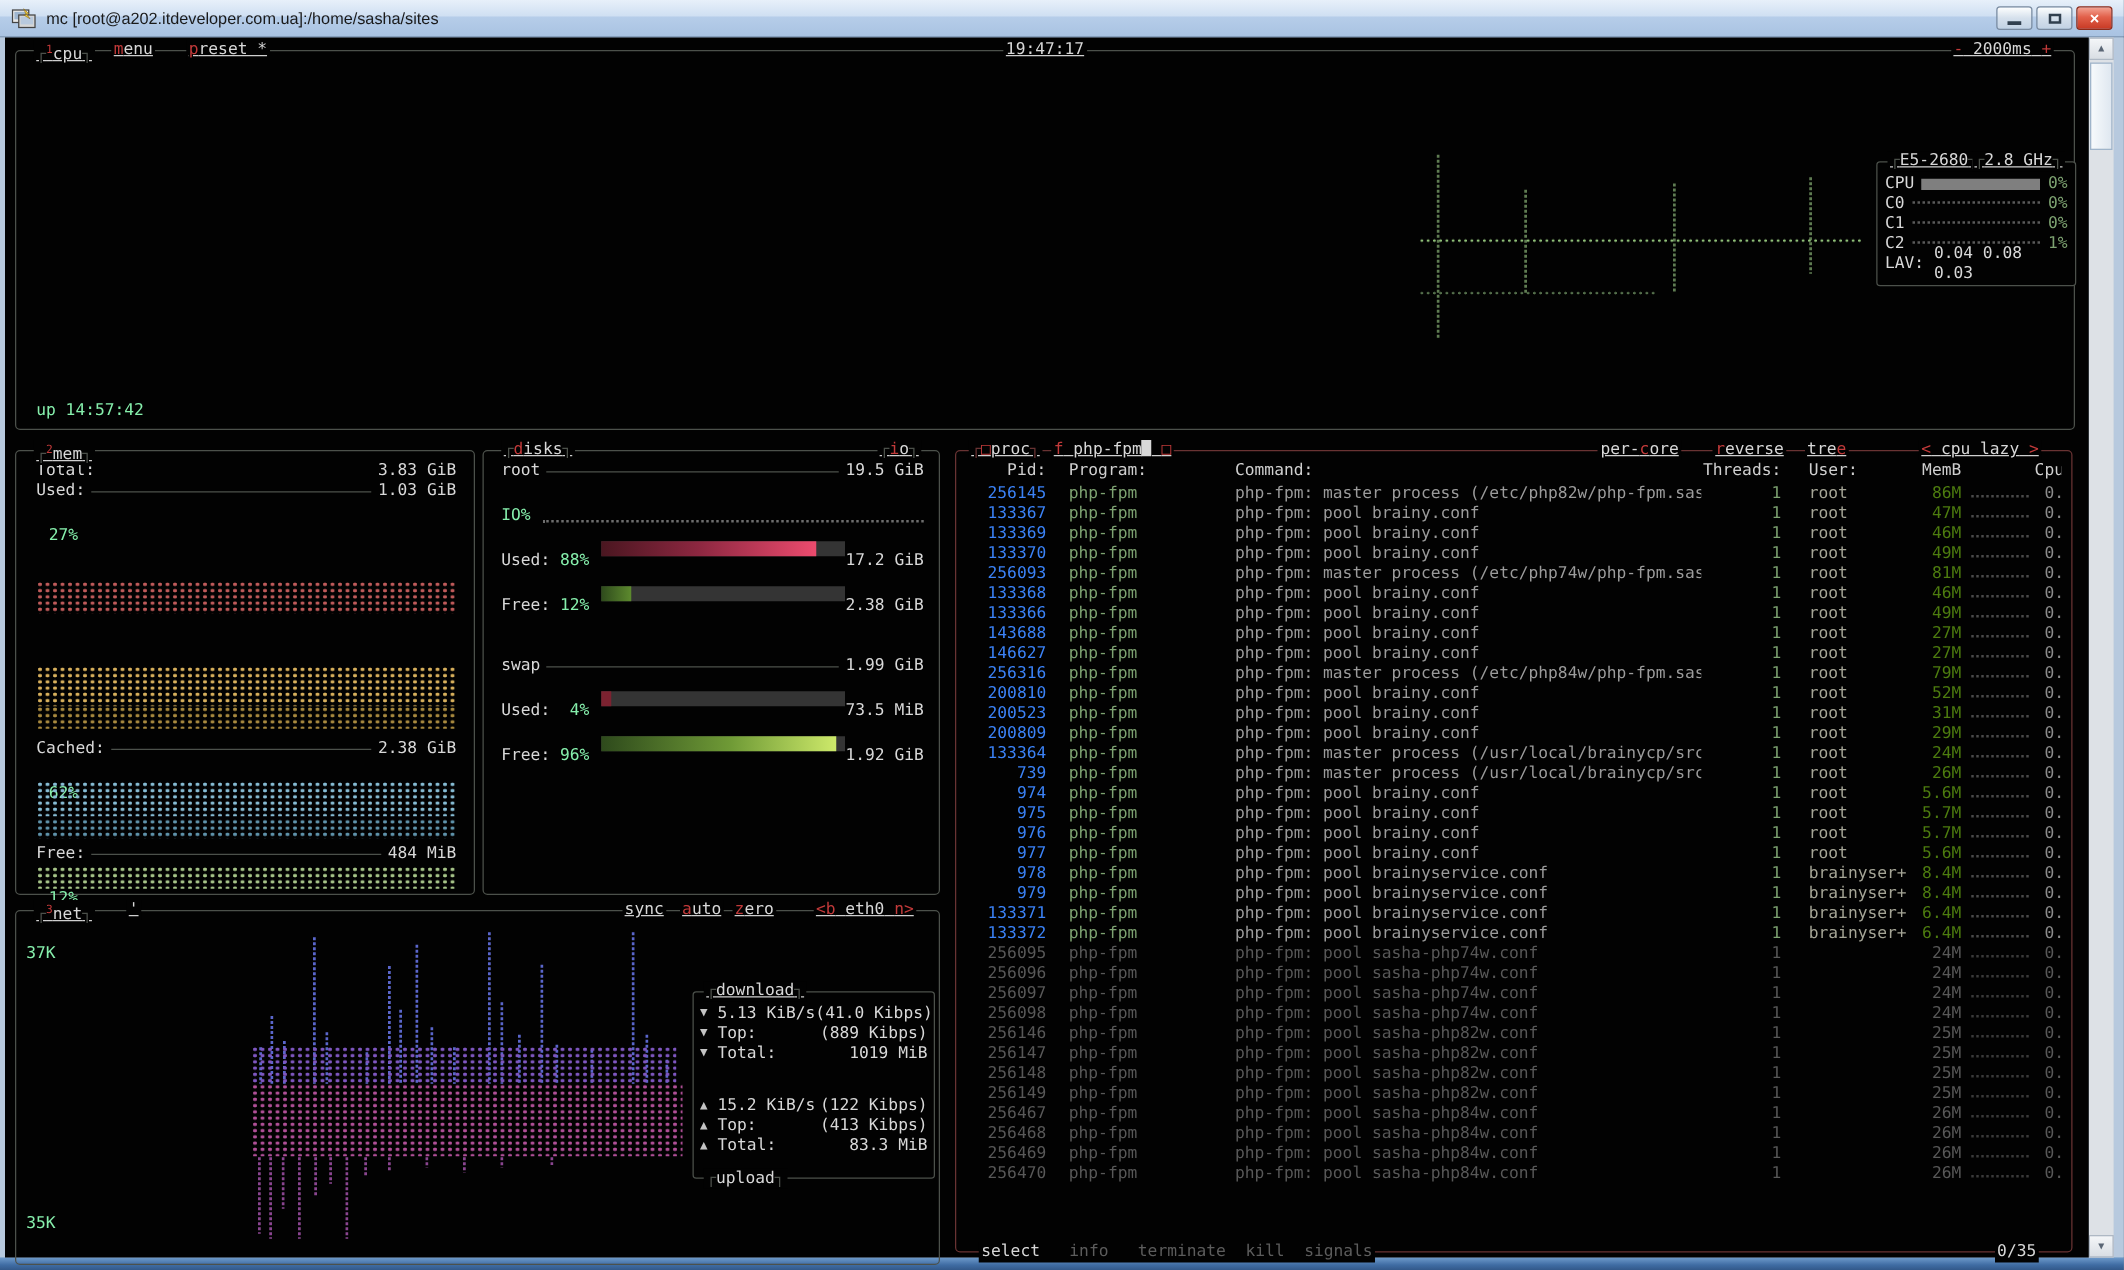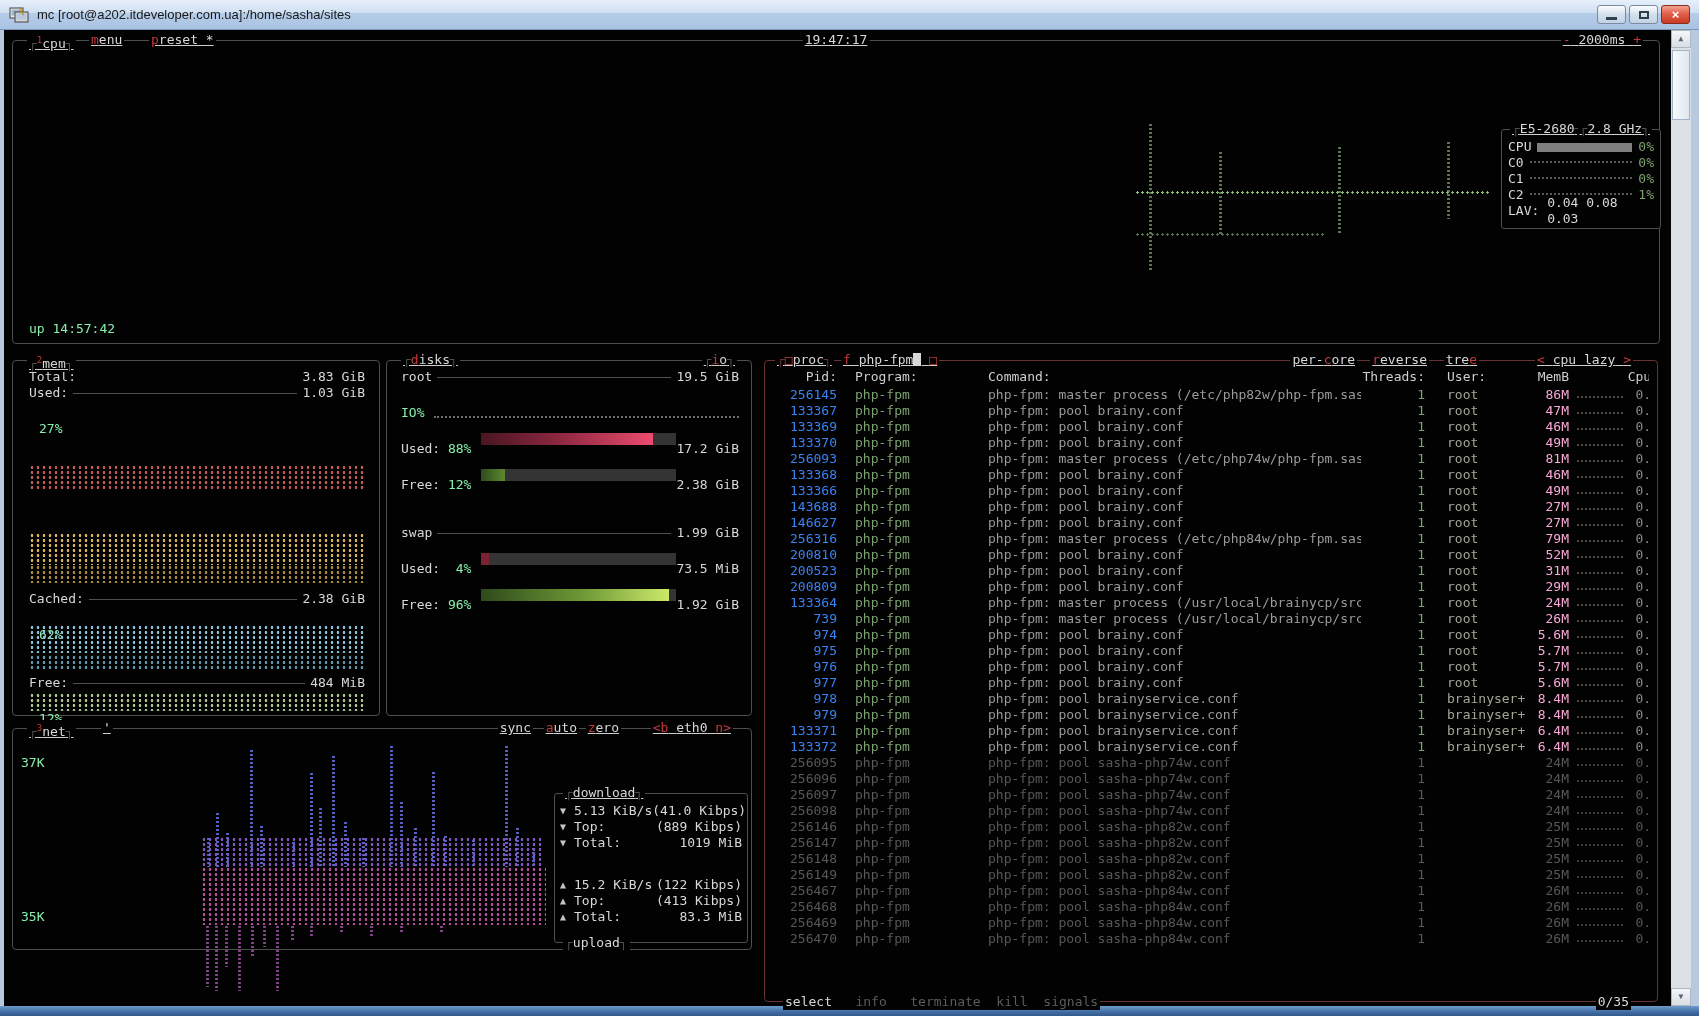--- a/index.html
+++ b/index.html
@@ -77,21 +77,21 @@
   .nsrow .val { text-align:right; color:#d8d8d8; }
 
   
   .proc-header, .prow { display:grid; height:16px; white-space:nowrap; overflow:hidden;
     grid-template-columns:62px 132px 392px 64px 100px 44px 58px 32px; }
   .c-pid { text-align:right; color:#3b82f6; }
   .c-prog { padding-left:18px; color:#7da271; }
   .c-cmd { padding-left:19px; color:#9b9b9b; overflow:hidden; }
   .c-thr { text-align:right; color:#7da271; }
   .c-user { padding-left:22px; color:#a5a596; }
-  .c-mem { text-align:right; color:#f9a8d4; }
+  .c-mem { text-align:right; color:#4d7c0f; }
   .c-dots { position:relative; }
   .c-dots::after { content:""; position:absolute; left:8px; right:4px; bottom:5px; border-bottom:2px dotted #4a4a4a; }
   .c-cpu { text-align:right; color:#8b8b8b; }
   .proc-header > div { color:#cfcfcf !important; }
   .prow.dimrow > div { color:#585858 !important; }
   .prow.dimrow .c-dots::after { border-color:#3a3a3a; }
 </style>
 </head>
 <body>
 
@@ -278,21 +278,21 @@
         <span class="gry">96%</span>
         <span class="bar" style="margin-left:10px;">
             <span class="barfill" style="width:96%; background:linear-gradient(90deg,#2e4a1c,#6f9a36 55%,#cde96a);"></span>
           </span>
         <span style="flex:1"></span>
         <span class="wht">1.92 GiB</span>
       </div>
     </div>
   </div>
 
-  <div class="panel" style="left:8px; top:698px; width:740px; height:222px;">
+  <div class="panel" style="left:8px; top:698px; width:740px; height:284px;">
     <span class="blabel tk" style="left:14px;"><span class="sup">3</span><span class="wht">net</span></span>
     <span class="blabel" style="left:88px;"><span class="wht">'</span></span>
     <span class="blabel" style="right:218px;"><span class="wht">sync</span></span>
     <span class="blabel" style="right:172px;"><span class="red">a</span><span class="wht">uto</span></span>
     <span class="blabel" style="right:130px;"><span class="red">z</span><span class="wht">ero</span></span>
     <span class="blabel" style="right:18px;">
       <span class="red">&lt;b</span>
       <span class="wht">eth0</span>
       <span class="red">n&gt;</span>
     </span>
@@ -377,21 +377,21 @@
     </div>
   </div>
 
   <div class="panel active" style="left:760px; top:330px; width:894px; height:642px;">
     <span class="blabel tkr" style="left:10px;"><span class="red">□</span><span class="wht">proc</span></span>
     <span class="blabel" style="left:76px;">
       <span class="red">f</span>
       <span class="wht">php-fpm</span><span style="display:inline-block; width:8px; height:13px; background:#d8d8d8; vertical-align:-2px;"></span>
       <span class="red">□</span>
     </span>
-    <span class="blabel" style="right:300px;"><span class="wht">per-</span><span class="red">c</span><span class="wht">ore</span></span>
+    <span class="blabel" style="right:312px;"><span class="wht">per-</span><span class="red">c</span><span class="wht">ore</span></span>
     <span class="blabel" style="right:228px;"><span class="red">r</span><span class="wht">everse</span></span>
     <span class="blabel" style="right:178px;"><span class="wht">tre</span><span class="red">e</span></span>
     <span class="blabel" style="right:24px;">
       <span class="red">&lt;</span>
       <span class="wht">cpu lazy</span>
       <span class="red">&gt;</span>
     </span>
 
     <div class="proc-header" style="position:absolute; left:10px; top:8px; right:8px;">
       <div class="c-pid">Pid:</div>

